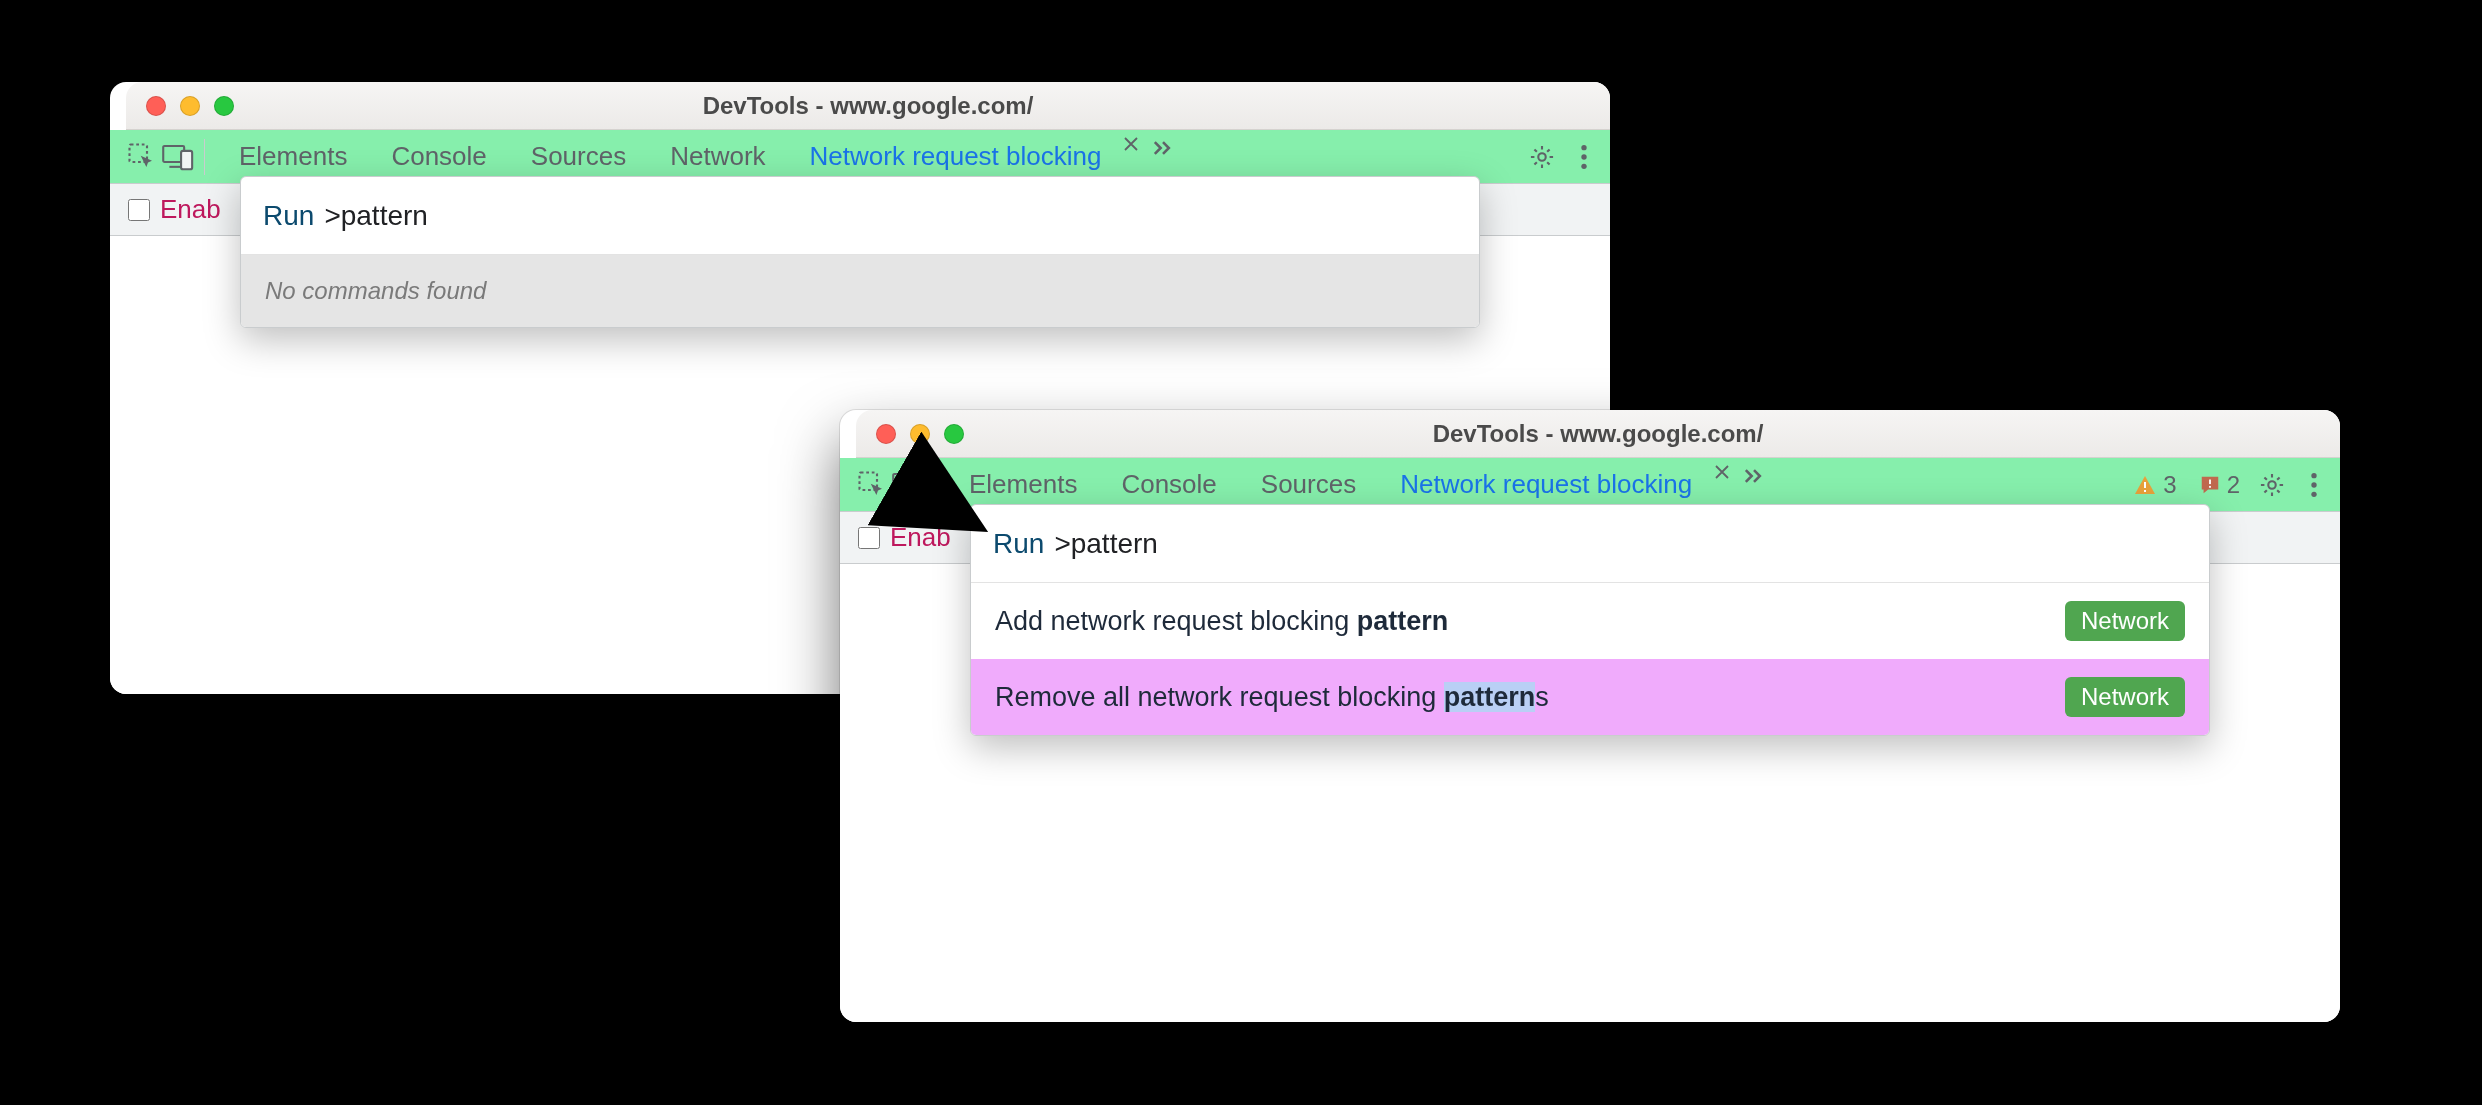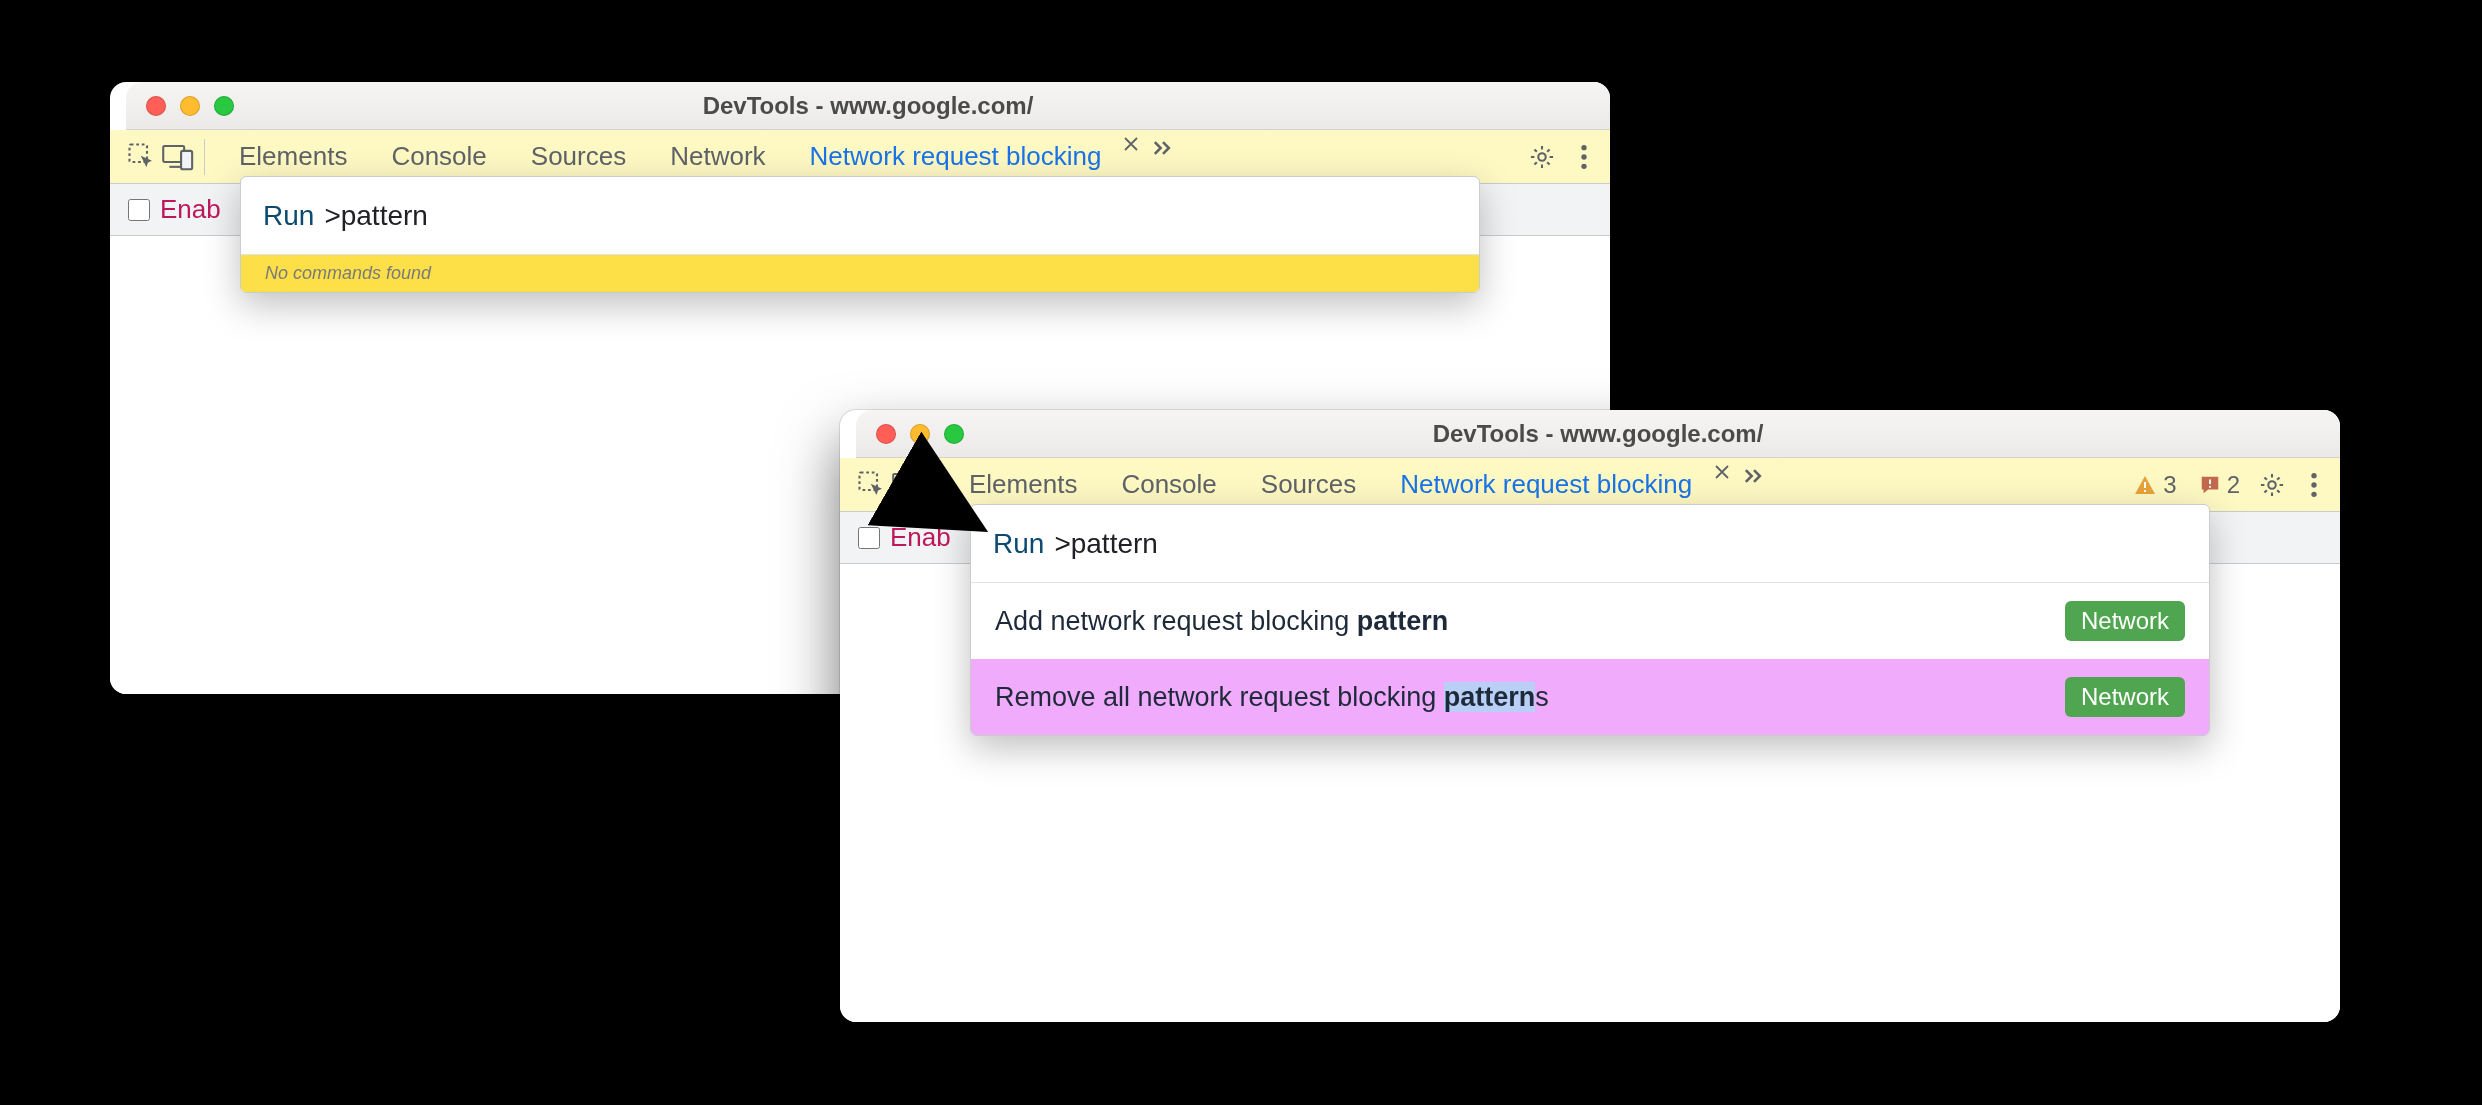--- a/index.html
+++ b/index.html
@@ -41,21 +41,21 @@
   .tl-min     { background: #febc2e; }
   .tl-zoom    { background: #28c840; }
   .titlebar .title {
     flex: 1; text-align: center;
     font-size: 24px; font-weight: 600; color: #4a4a4a;
   }
 
   
   .toolbar {
     height: 54px;
-    background: #fef9c3;
+    background: #86efac;
     border-bottom: 1px solid #c9ccce;
     display: flex; align-items: center;
     padding: 0 8px 0 14px;
     gap: 0;
     font-size: 26px;
     color: #5f6368;
   }
   .toolbar .divider {
     width: 1px; height: 36px; background: #c9ccce; margin: 0 8px;
   }
@@ -119,25 +119,25 @@
   }
   .pop-input-row {
     display:flex; align-items:center;
     height:78px;
     padding:0 22px;
     border-bottom:1px solid #e3e3e3;
   }
   .pop-run  { color:#0c4a6e; font-weight:500; margin-right:10px; }
   .pop-query { color:#202124; }
   .pop-empty {
-    background:#fde047;
+    background:#e5e5e5;
     color:#7a7a7a;
     font-style:italic;
-    padding:8px 24px;
-    font-size:18px;
+    padding:22px 24px;
+    font-size:24px;
   }
   .pop-item {
     display:flex; align-items:center;
     padding:18px 24px;
     font-size:27px;
     color:#1e2a3a;
     cursor:pointer;
     gap:14px;
   }
   .pop-item .match { font-weight:700; }

